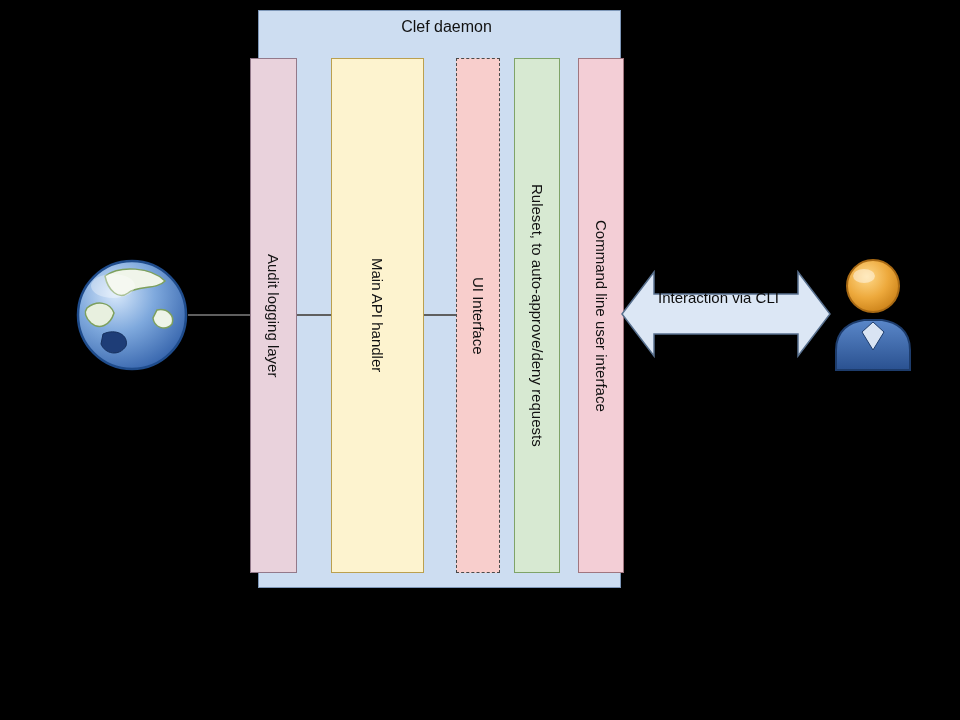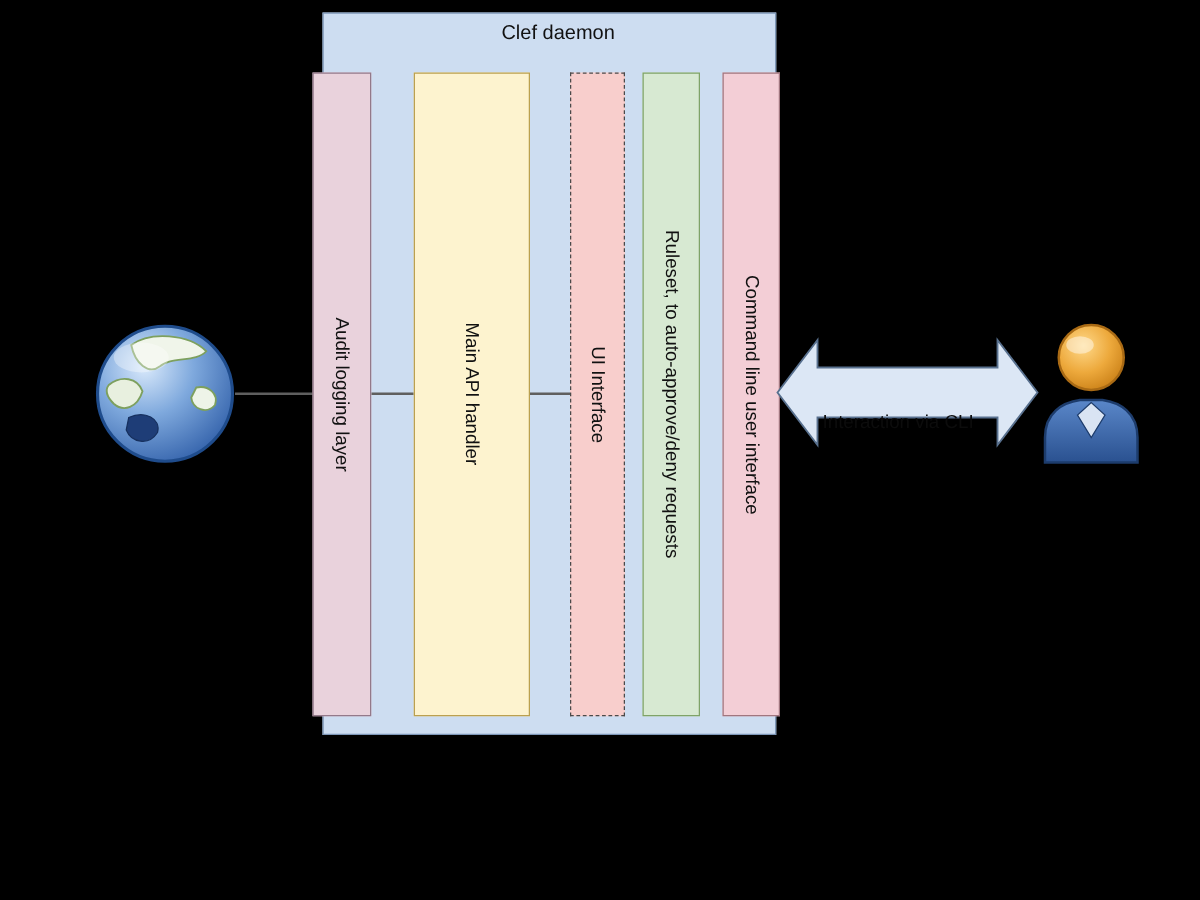--- a/index.html
+++ b/index.html
@@ -20,21 +20,21 @@
   .bar-mainapi {left:331px;width:93px;background:#fdf3cf;border:1px solid #bba04f;}
   .bar-ui      {left:456px;width:44px;background:#f8cecc;border:1px dashed #4a4a4a;}
   .bar-ruleset {left:514px;width:46px;background:#d7e9d2;border:1px solid #7fa368;}
   .bar-cli     {left:578px;width:46px;background:#f3ced6;border:1px solid #a0767f;}
 
   
   .hline{height:2px;background:#5f5f5f;}
   .vstub{width:2px;background:#161616;}
 
   
-  .arrow-label{left:658px;top:288px;width:128px;font-size:15px;line-height:20px;color:#0c0c0c;margin-top:40px;}
+  .arrow-label{left:658px;top:288px;width:128px;font-size:15px;line-height:20px;color:#0c0c0c;}
 
   svg{display:block;}
 </style>
 </head>
 <body>
 
 <div class="stage">
 
   <div class="abs daemon-box"></div>
   <div class="abs daemon-title">Clef daemon</div>

